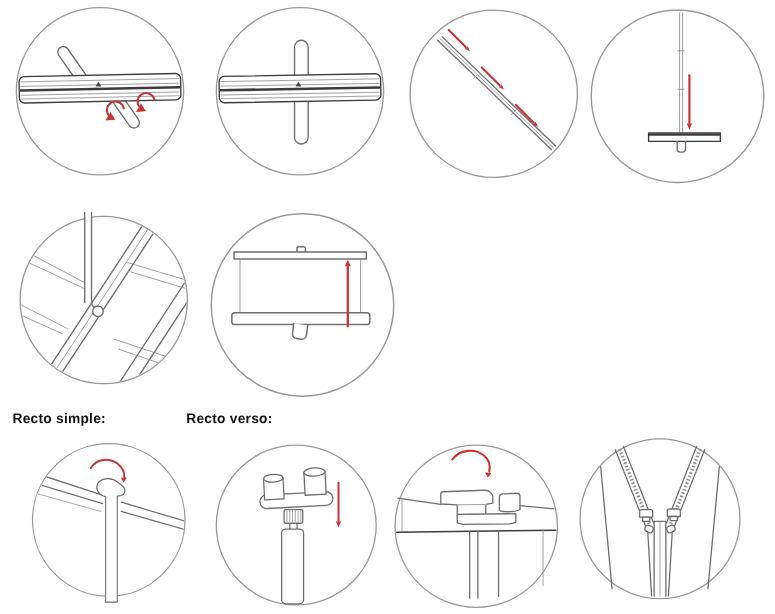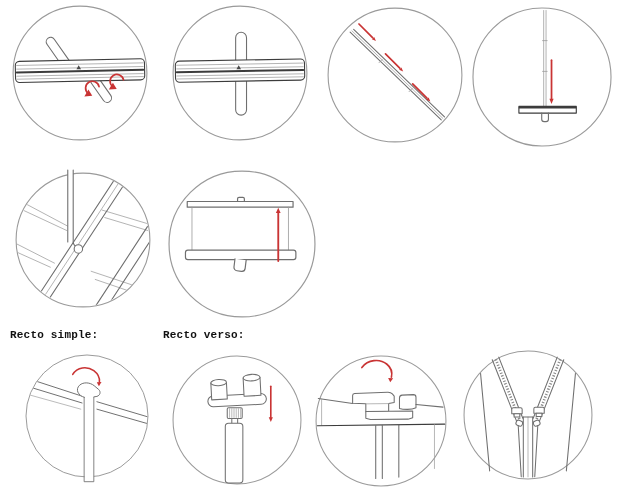--- a/index.html
+++ b/index.html
@@ -5,21 +5,21 @@
   :root{
     --accent-red:#c93434;
     --line:#6f6f6f;
     --line-dark:#3c3c3c;
     --circle-outline:#9a9a9a;
     --text:#111111;
   }
   html,body{margin:0;padding:0;background:#fff;}
   #canvas{
     position:relative;width:620px;height:488px;background:#fff;overflow:hidden;
-    font-family:Liberation Mono, monospace;
+    font-family:Liberation Sans, sans-serif;
   }
   .step{position:absolute;}
   svg{display:block;overflow:visible;}
   .ln{stroke:var(--line);stroke-width:.8;fill:none;stroke-linecap:round;stroke-linejoin:round;}
   .lt{stroke:#9b9b9b;stroke-width:.55;}
   .dk{stroke:var(--line-dark);}
   .wf{fill:#fff;}
   .red{stroke:var(--accent-red);stroke-width:1.25;fill:none;stroke-linecap:round;}
   .rf{fill:var(--accent-red);stroke:none;}
   .outline{stroke:var(--circle-outline);stroke-width:.8;fill:#fff;}
@@ -141,21 +141,21 @@
       <rect class="ln wf" x="11.8" y="54.2" width="74.6" height="6.4" rx="1.6"></rect>
       <g transform="rotate(7 48.5 64)">
         <path class="ln wf" d="M44.8,60.4 v5.6 a2.3,2.3 0 0 0 2.3,2.3 h3 a2.3,2.3 0 0 0 2.3,-2.3 v-5.6"></path>
       </g>
       <line class="red" x1="74.5" y1="61.5" x2="74.5" y2="29"></line>
       <polygon class="rf" points="74.5,25.5 72.9,29.1 76.1,29.1"></polygon>
     </svg>
   </div>
 
   <div class="lbl" style="left:10px;top:329px;">Recto simple:</div>
-  <div class="lbl" style="left:163px;top:329px;">Recto verso:</div>
+  <div class="lbl" style="left:149px;top:329px;">Recto verso:</div>
 
   <div class="step" style="left:25px;top:354px;">
     <svg width="124" height="137" viewBox="0 0 100 110.5">
       <circle class="outline" cx="50" cy="50" r="49.2"></circle>
       <defs>
           <clipPath id="clip7">
             <circle cx="50" cy="50" r="48.7"></circle>
           </clipPath>
         </defs>
       <g clip-path="url(#clip7)">

